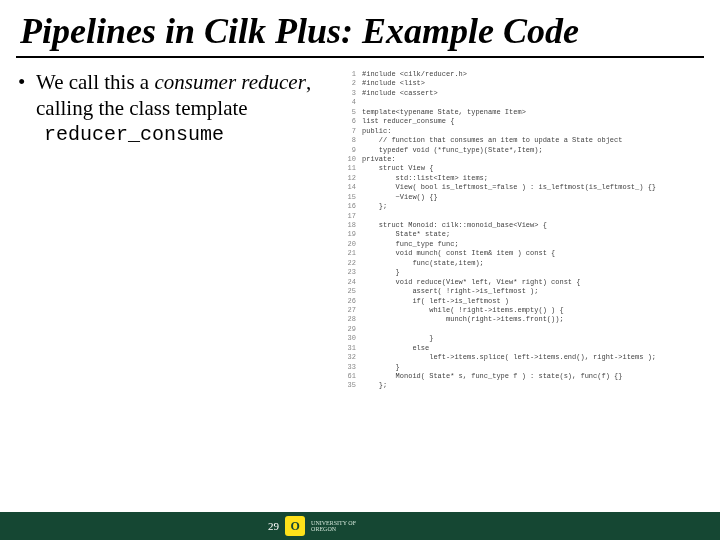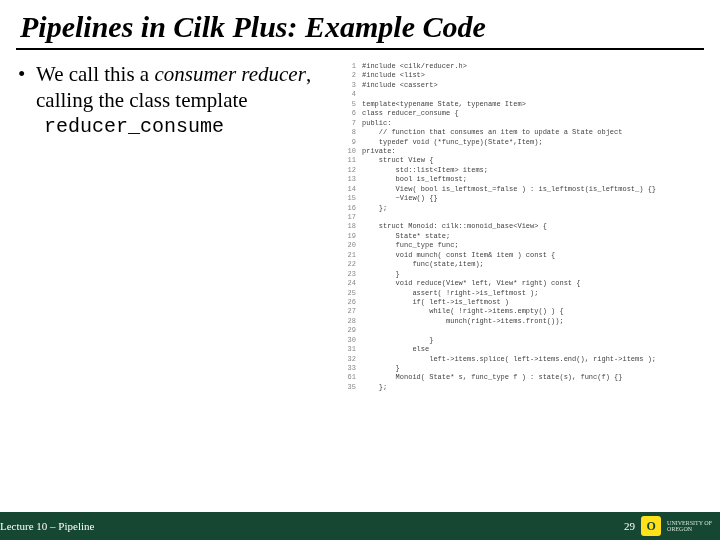--- a/index.html
+++ b/index.html
@@ -1,18 +1,18 @@
 <!DOCTYPE html>
 <html><head>
 <meta charset="utf-8">
 <style>
   * { margin: 0; padding: 0; box-sizing: border-box; }
   html, body { width: 720px; height: 540px; font-family: "Times New Roman", Times, serif; background: #fff; overflow: hidden; }
   .slide { position: relative; width: 720px; height: 540px; }
-  .title { font-size: 30px; font-style: italic; font-weight: bold; padding: 10px 20px 4px 20px; }
+  .title { font-size: 36px; font-style: italic; font-weight: bold; padding: 10px 20px 4px 20px; }
   .title-rule { border: 0; border-top: 2px solid #000; margin: 0 16px 8px 16px; }
   .body { display: flex; padding: 4px 10px 0 18px; }
   .left { width: 320px; padding-right: 8px; }
   .bullets { list-style: none; font-size: 21px; line-height: 1.22; }
   .bullets li { position: relative; padding-left: 18px; margin-bottom: 8px; }
   .bullets li::before { content: "•"; position: absolute; left: 0; top: 0; }
   .ital { font-style: italic; margin-top: 15px; }
   .mono { font-family: "Courier New", Courier, monospace; font-size: 20px; margin-left: 8px; }
   .right { flex: 1; padding-left: 2px; }
   .code { font-family: "Courier New", Courier, monospace; font-size: 7px; line-height: 1.35; color: #444; }
@@ -57,21 +57,21 @@
           <div class="code-line">
             <span class="lineno">4</span>
             <span class="code-text"></span>
           </div>
           <div class="code-line">
             <span class="lineno">5</span>
             <span class="code-text">template&lt;typename State, typename Item&gt;</span>
           </div>
           <div class="code-line">
             <span class="lineno">6</span>
-            <span class="code-text">class reducer_consume {</span>
+            <span class="code-text">list reducer_consume {</span>
           </div>
           <div class="code-line">
             <span class="lineno">7</span>
             <span class="code-text">public:</span>
           </div>
           <div class="code-line">
             <span class="lineno">8</span>
             <span class="code-text">    // function that consumes an item to update a State object</span>
           </div>
           <div class="code-line">
@@ -82,24 +82,20 @@
             <span class="lineno">10</span>
             <span class="code-text">private:</span>
           </div>
           <div class="code-line">
             <span class="lineno">11</span>
             <span class="code-text">    struct View {</span>
           </div>
           <div class="code-line">
             <span class="lineno">12</span>
             <span class="code-text">        std::list&lt;Item&gt; items;</span>
-          </div>
-          <div class="code-line">
-            <span class="lineno">13</span>
-            <span class="code-text">        bool is_leftmost;</span>
           </div>
           <div class="code-line">
             <span class="lineno">14</span>
             <span class="code-text">        View( bool is_leftmost_=false ) : is_leftmost(is_leftmost_) {}</span>
           </div>
           <div class="code-line">
             <span class="lineno">15</span>
             <span class="code-text">        ~View() {}</span>
           </div>
           <div class="code-line">
@@ -179,21 +175,20 @@
           </div>
           <div class="code-line">
             <span class="lineno">35</span>
             <span class="code-text">    };</span>
           </div>
         </div>
     </div>
   </div>
 
   <div class="footer">
-    <div class="footer-center">Lecture 10 – Pipeline</div>
     <div class="footer-right">
       <span>29</span>
       <div class="logo">O</div>
       <div class="logo-text">
         <div>UNIVERSITY OF</div>
         <div>OREGON</div>
       </div>
     </div>
   </div>
 

